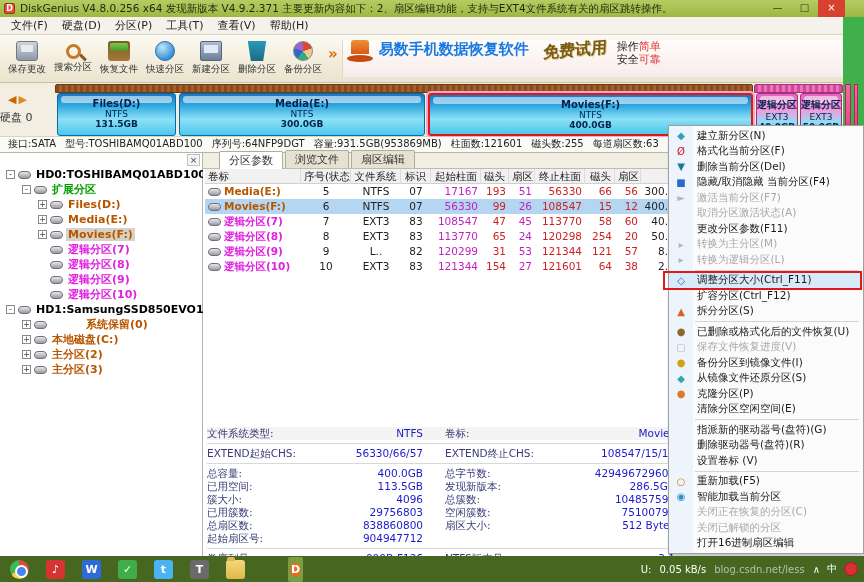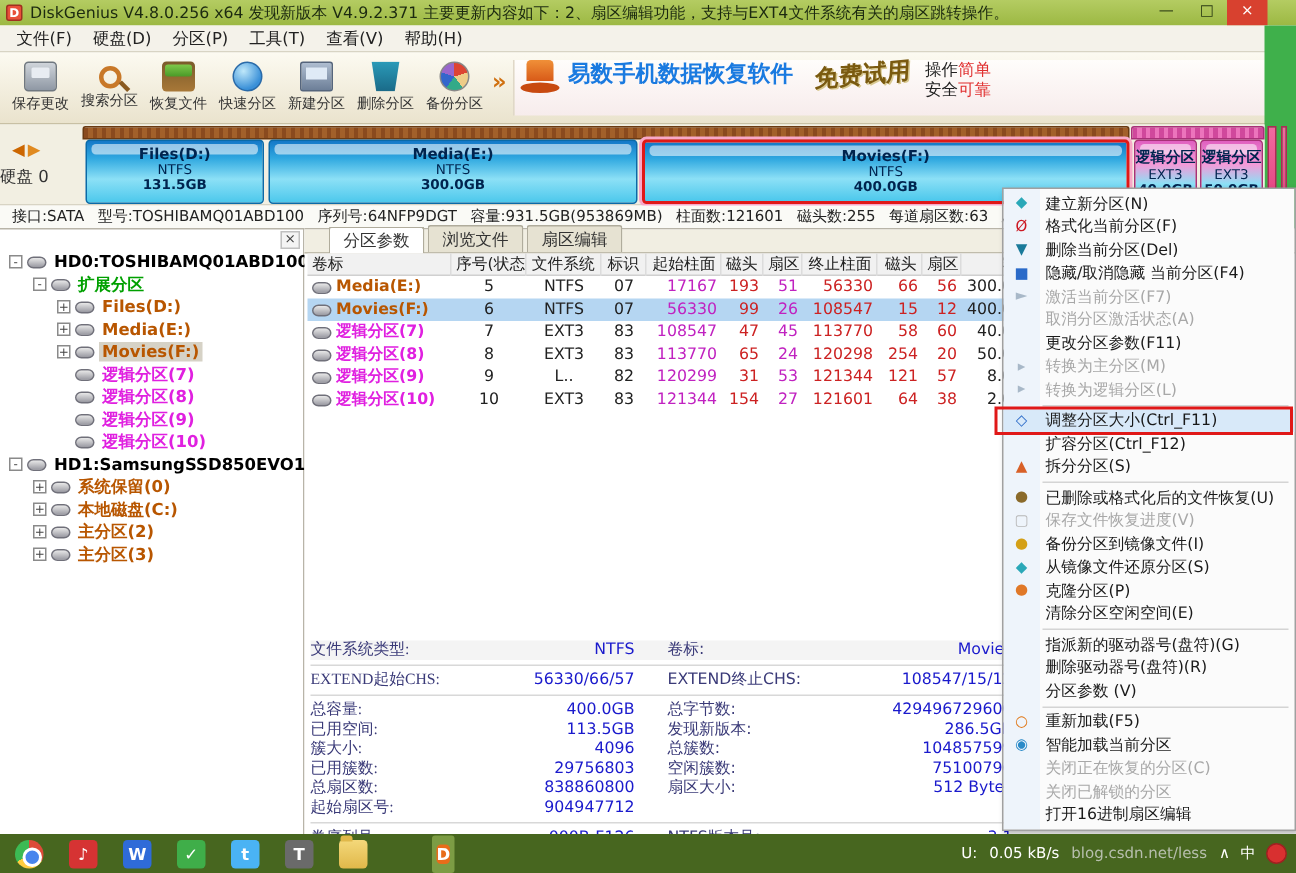--- a/index.html
+++ b/index.html
@@ -95,21 +95,21 @@
   .c7{width:50px;text-align:right;} .c8{width:30px;text-align:right;} .c9{width:26px;text-align:right;} .c10{width:52px;text-align:right;}
   .trow.sel { background:#b5d6f2; }
   .c0 { display:flex; align-items:center; }
   .vol-orange { color:#b85600; font-weight:bold; }
   .vol-magenta { color:#e020e0; font-weight:bold; }
   .num-m { color:#c022c0; } .num-r { color:#cc2222; }
 
   .details { position:absolute; left:4px; top:274px; width:654px; font-size:10.5px; }
   .drow { display:flex; height:13px; line-height:13px; white-space:nowrap; }
   .dl { color:#3a3a78; } .dv { color:#1a1acc; text-align:right; }
-  .dl1 { width:108px;font-family:Liberation Serif, serif; } .dv1 { width:108px; } .dl2 { width:110px; margin-left:22px; } .dv2 { width:120px; }
+  .dl1 { width:108px; } .dv1 { width:108px; } .dl2 { width:110px; margin-left:22px; } .dv2 { width:120px; }
   .dsep { border-top:1px solid #d8d8d8; margin:3px 0; }
   .dband { background:#f4f4f4; }
 
   
   .ctxmenu { position:absolute; left:668px; top:125px; width:196px; background:linear-gradient(90deg,#eef4fb 0 24px,#fbfbfb 24px); border:1px solid #a0a0a0; box-shadow:2px 2px 4px rgba(0,0,0,.3); z-index:50; padding:2px 0; }
   .mitem { position:relative; height:15.5px; display:flex; align-items:center; font-size:10.5px; color:#1a1a1a; }
   .mitem .mi-ic { width:24px; flex:none; text-align:center; font-size:10px; }
   .mitem .mi-lb { padding-left:4px; white-space:nowrap; overflow:hidden; }
   .mitem.dis { color:#a8a8a8; }
   .mitem.hl { background:#d8e9f9; }
@@ -286,21 +286,21 @@
           <span class="tl" style="color: rgb(224, 32, 224); font-weight: bold;">逻辑分区(10)</span>
         </div>
         <div class="titem" style="padding-left: 6px;">
           <span class="box">-</span>
           <span class="disk-ic"></span>
           <span class="tl" style="color: rgb(0, 0, 0); font-weight: bold;">HD1:SamsungSSD850EVO120GB(112GB)</span>
         </div>
         <div class="titem" style="padding-left: 22px;">
           <span class="box">+</span>
           <span class="disk-ic"></span>
-          <span class="tl" style="color: rgb(184, 86, 0); font-weight: bold;">系统保留(0)</span>
+          <span class="tl" style="color: rgb(184, 86, 0); font-weight: bold; margin-left: 34px;">系统保留(0)</span>
         </div>
         <div class="titem" style="padding-left: 22px;">
           <span class="box">+</span>
           <span class="disk-ic"></span>
           <span class="tl" style="color: rgb(184, 86, 0); font-weight: bold;">本地磁盘(C:)</span>
         </div>
         <div class="titem" style="padding-left: 22px;">
           <span class="box">+</span>
           <span class="disk-ic"></span>
           <span class="tl" style="color: rgb(184, 86, 0); font-weight: bold;">主分区(2)</span>
@@ -582,21 +582,21 @@
       <div class="mitem">
         <span class="mi-ic"></span>
         <span class="mi-lb">指派新的驱动器号(盘符)(G)</span>
       </div>
       <div class="mitem">
         <span class="mi-ic"></span>
         <span class="mi-lb">删除驱动器号(盘符)(R)</span>
       </div>
       <div class="mitem">
         <span class="mi-ic"></span>
-        <span class="mi-lb">分区参数 (V)</span>
+        <span class="mi-lb">设置卷标 (V)</span>
       </div>
       <div class="msep"></div>
       <div class="mitem">
         <span class="mi-ic" style="color: rgb(224, 120, 24);">○</span>
         <span class="mi-lb">重新加载(F5)</span>
       </div>
       <div class="mitem">
         <span class="mi-ic" style="color: rgb(42, 138, 200);">◉</span>
         <span class="mi-lb">智能加载当前分区</span>
       </div>

